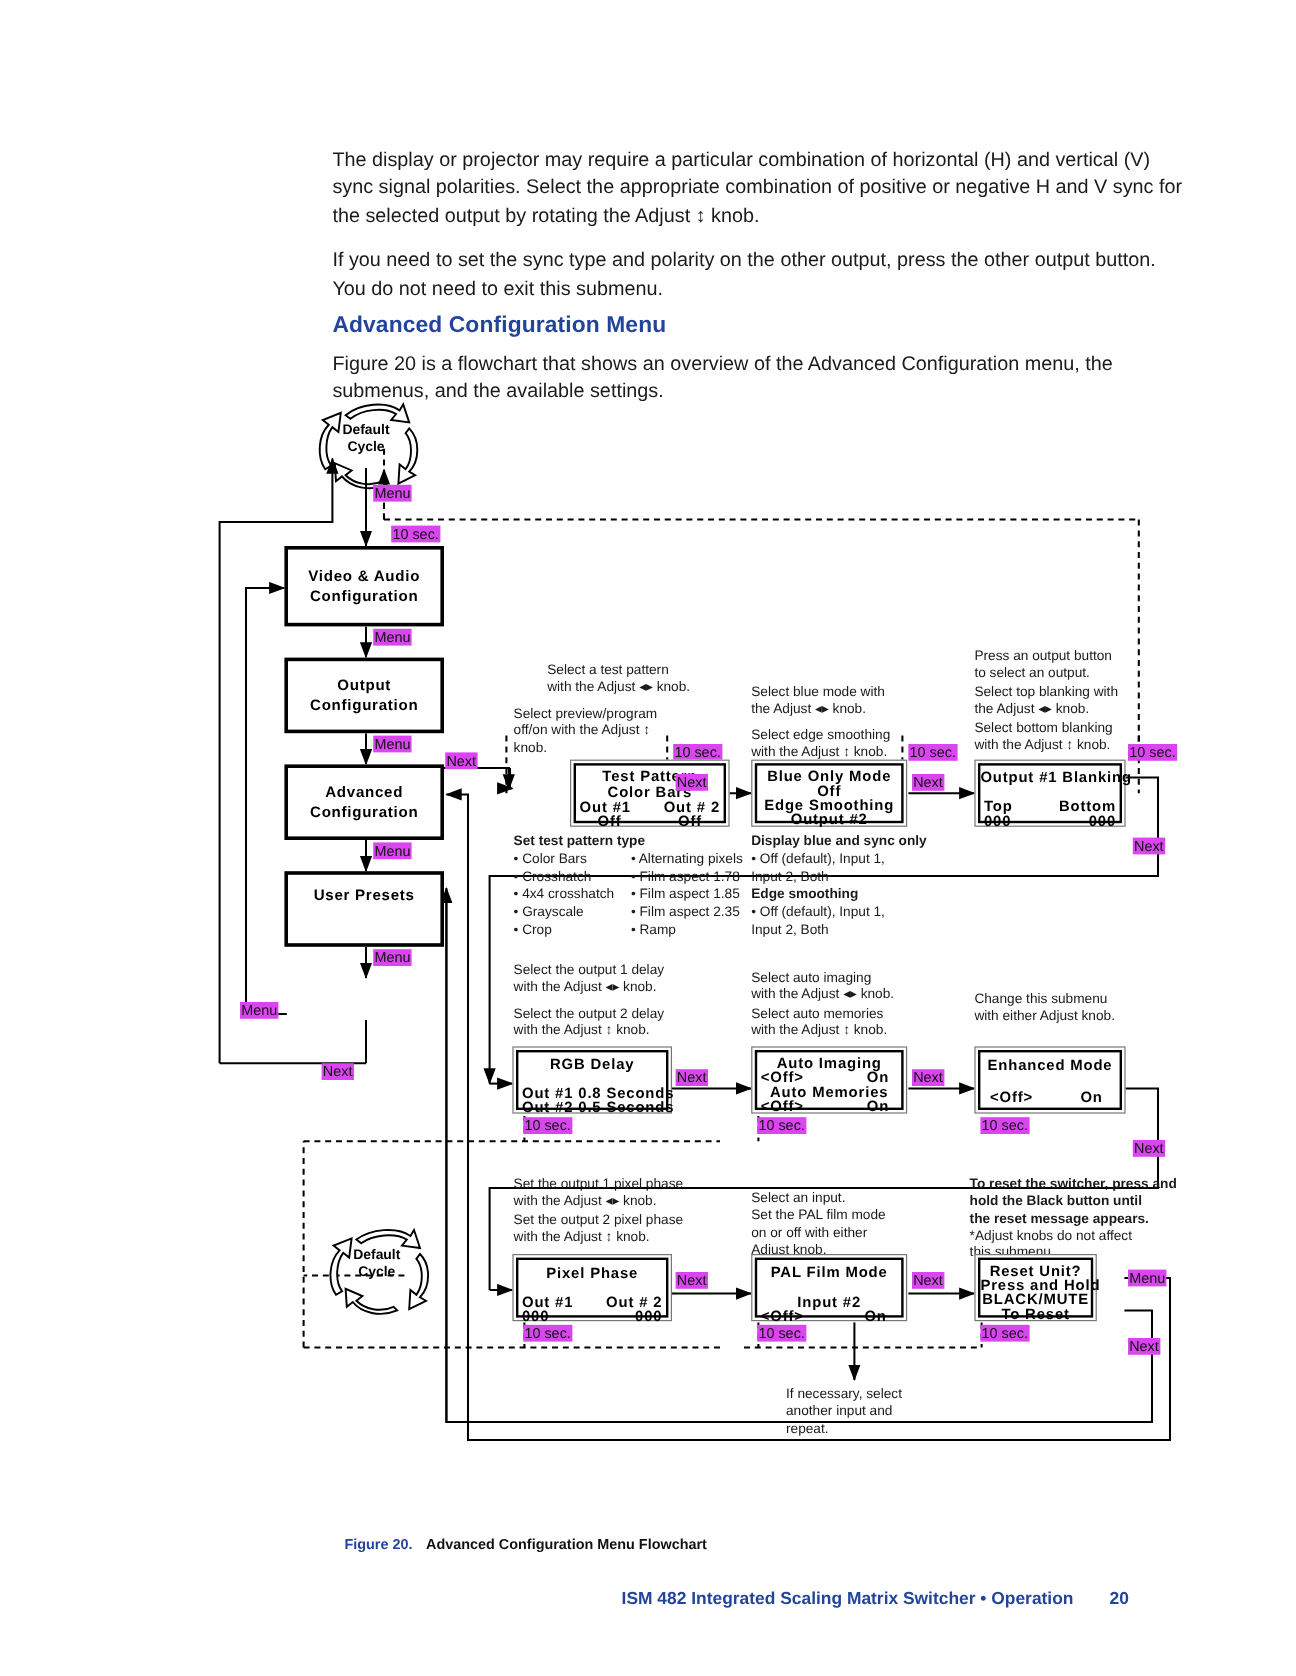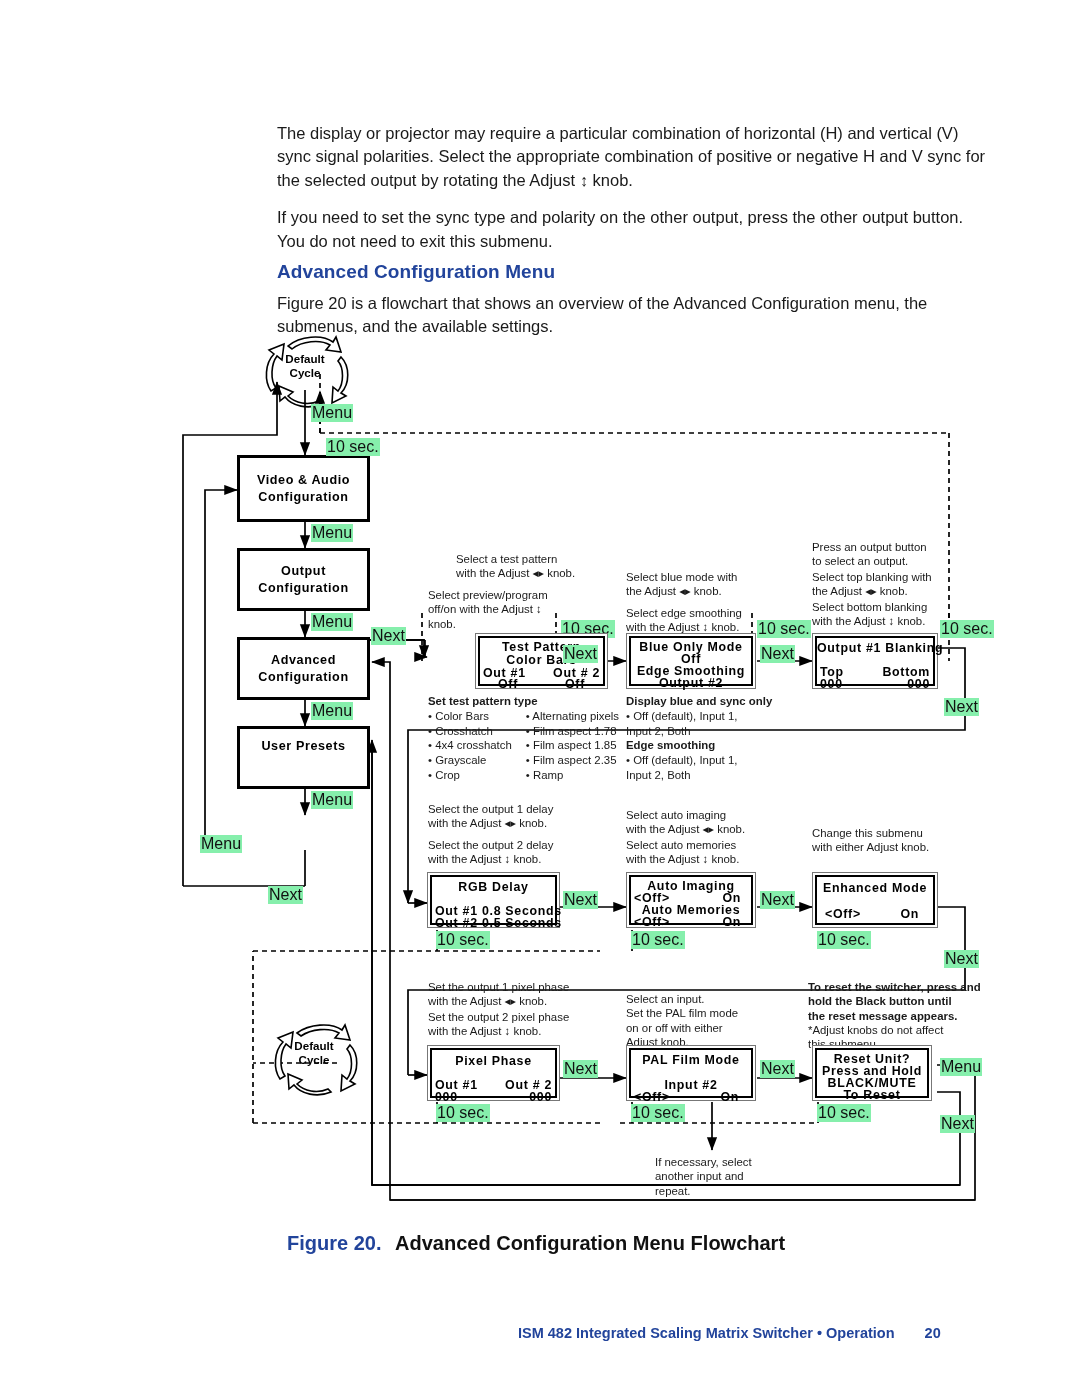--- a/index.html
+++ b/index.html
@@ -27,22 +27,23 @@
     margin:0;
     font-size:19px;
     font-weight:bold;
     color:#22449B;
     letter-spacing:.1px;
   }
 
   
   .fig-caption{
     position:absolute;
-    font-size:20px;
+    font-size:12px;
     font-weight:bold;
+    margin-top:48px;
   }
   .fig-caption .num{color:#22449B;}
   .fig-caption .ttl{color:#111;}
 
   .footer{
     position:absolute;
     font-size:14.5px;
     font-weight:bold;
     color:#22449B;
     white-space:nowrap;
@@ -57,23 +58,23 @@
     position:absolute;
     font-size:11.4px;
     line-height:1.26;
     color:#1a1a1a;
     white-space:pre-line;
   }
   .fl-text.bold{font-weight:bold;}
 
   .edge-label{
     position:absolute;
-    font-size:16px;
+    font-size:12px;
     color:#111;
-    background:#86efac;
+    background:#d946ef;
     padding:0 1px;
     white-space:nowrap;
   }
 
   
   .menu-box{
     position:absolute;
     border:3px solid #000;
     background:#fff;
     box-sizing:border-box;
@@ -465,21 +466,21 @@
         <div class="lcd-line c" style="top:28px;">Input #2</div>
         <div class="lcd-line lr" style="top:40px;padding:0 12px 0 3px;">
           <span>&lt;Off&gt;</span>
           <span>On</span>
         </div>
       </div>
     </div>
     <div class="edge-label" style="left:760px;top:730px;">Next</div>
     <div class="edge-label" style="left:631px;top:774px;">10 sec.</div>
 
-    <div class="lcd" style="left:812px;top:715px;width:120px;height:56px;">
+    <div class="lcd" style="left:812px;top:715px;width:102px;height:56px;">
       <div class="lcd-inner">
         <div class="lcd-line c" style="top:2px;">Reset Unit?</div>
         <div class="lcd-line c" style="top:14px;">Press and Hold</div>
         <div class="lcd-line c" style="top:26px;">BLACK/MUTE</div>
         <div class="lcd-line c" style="top:38px;">To Reset</div>
       </div>
     </div>
     <div class="edge-label" style="left:817px;top:774px;">10 sec.</div>
     <div class="edge-label" style="left:940px;top:728px;">Menu</div>
     <div class="edge-label" style="left:940px;top:785px;">Next</div>

